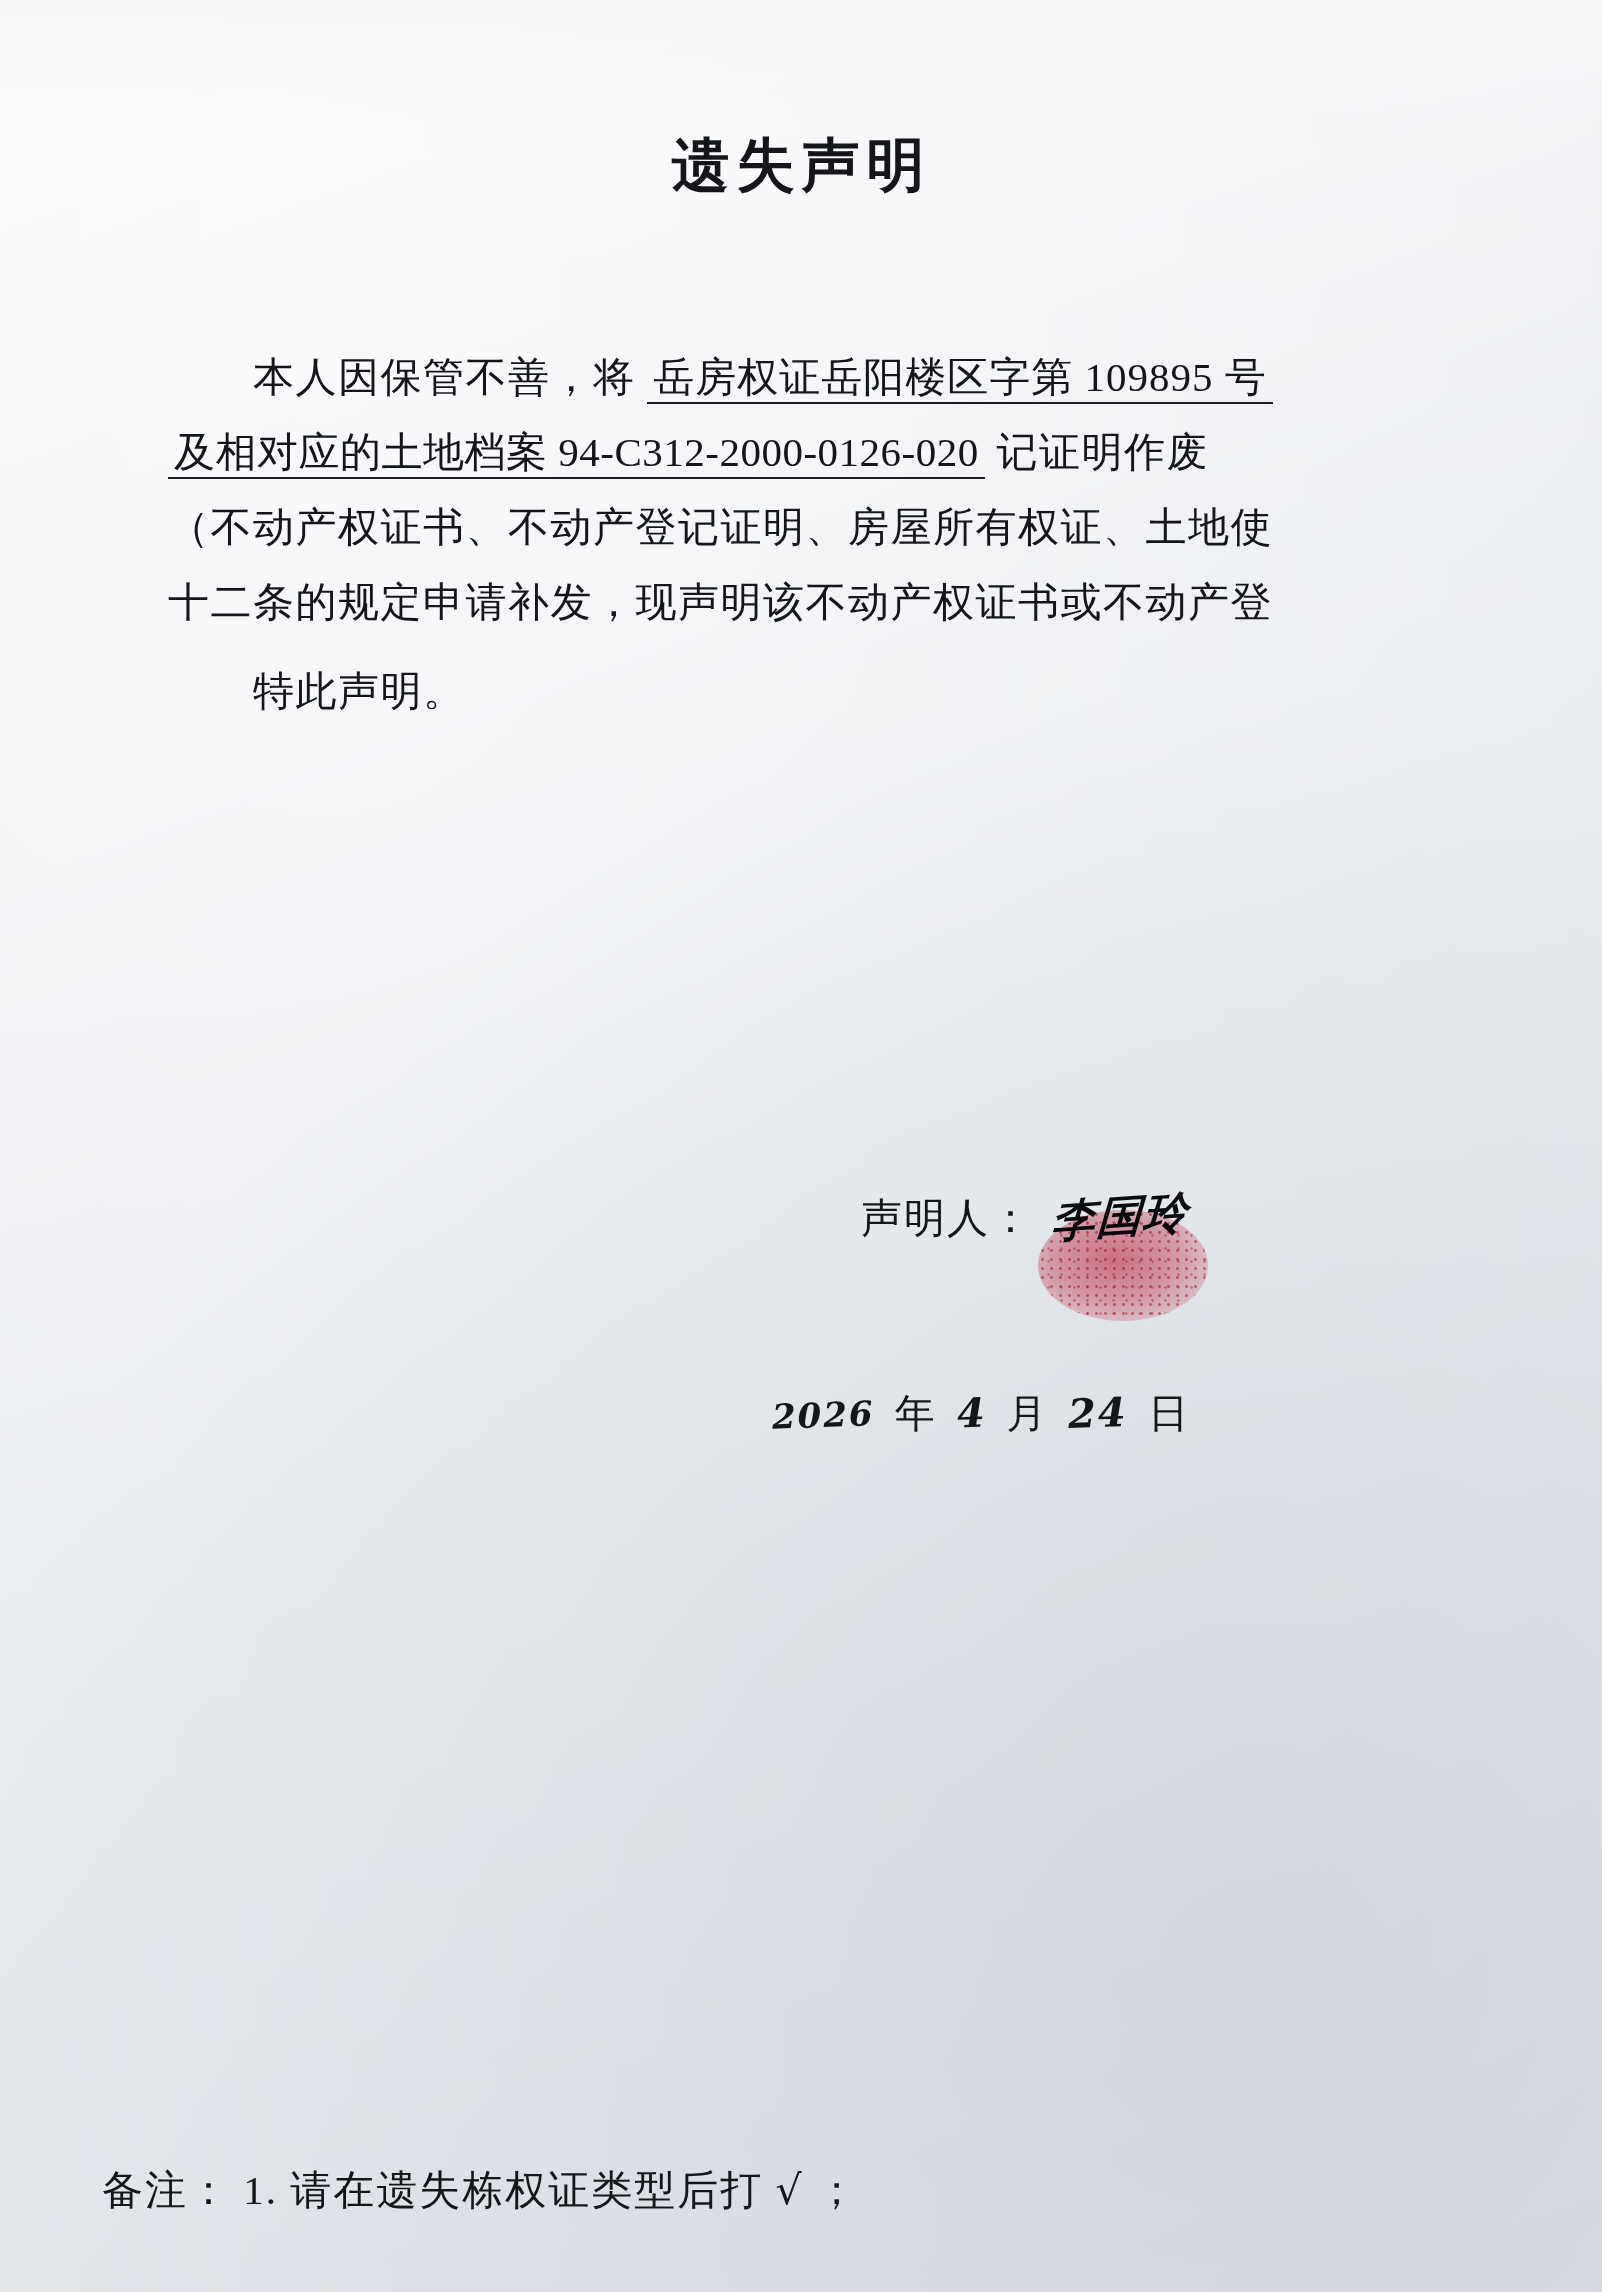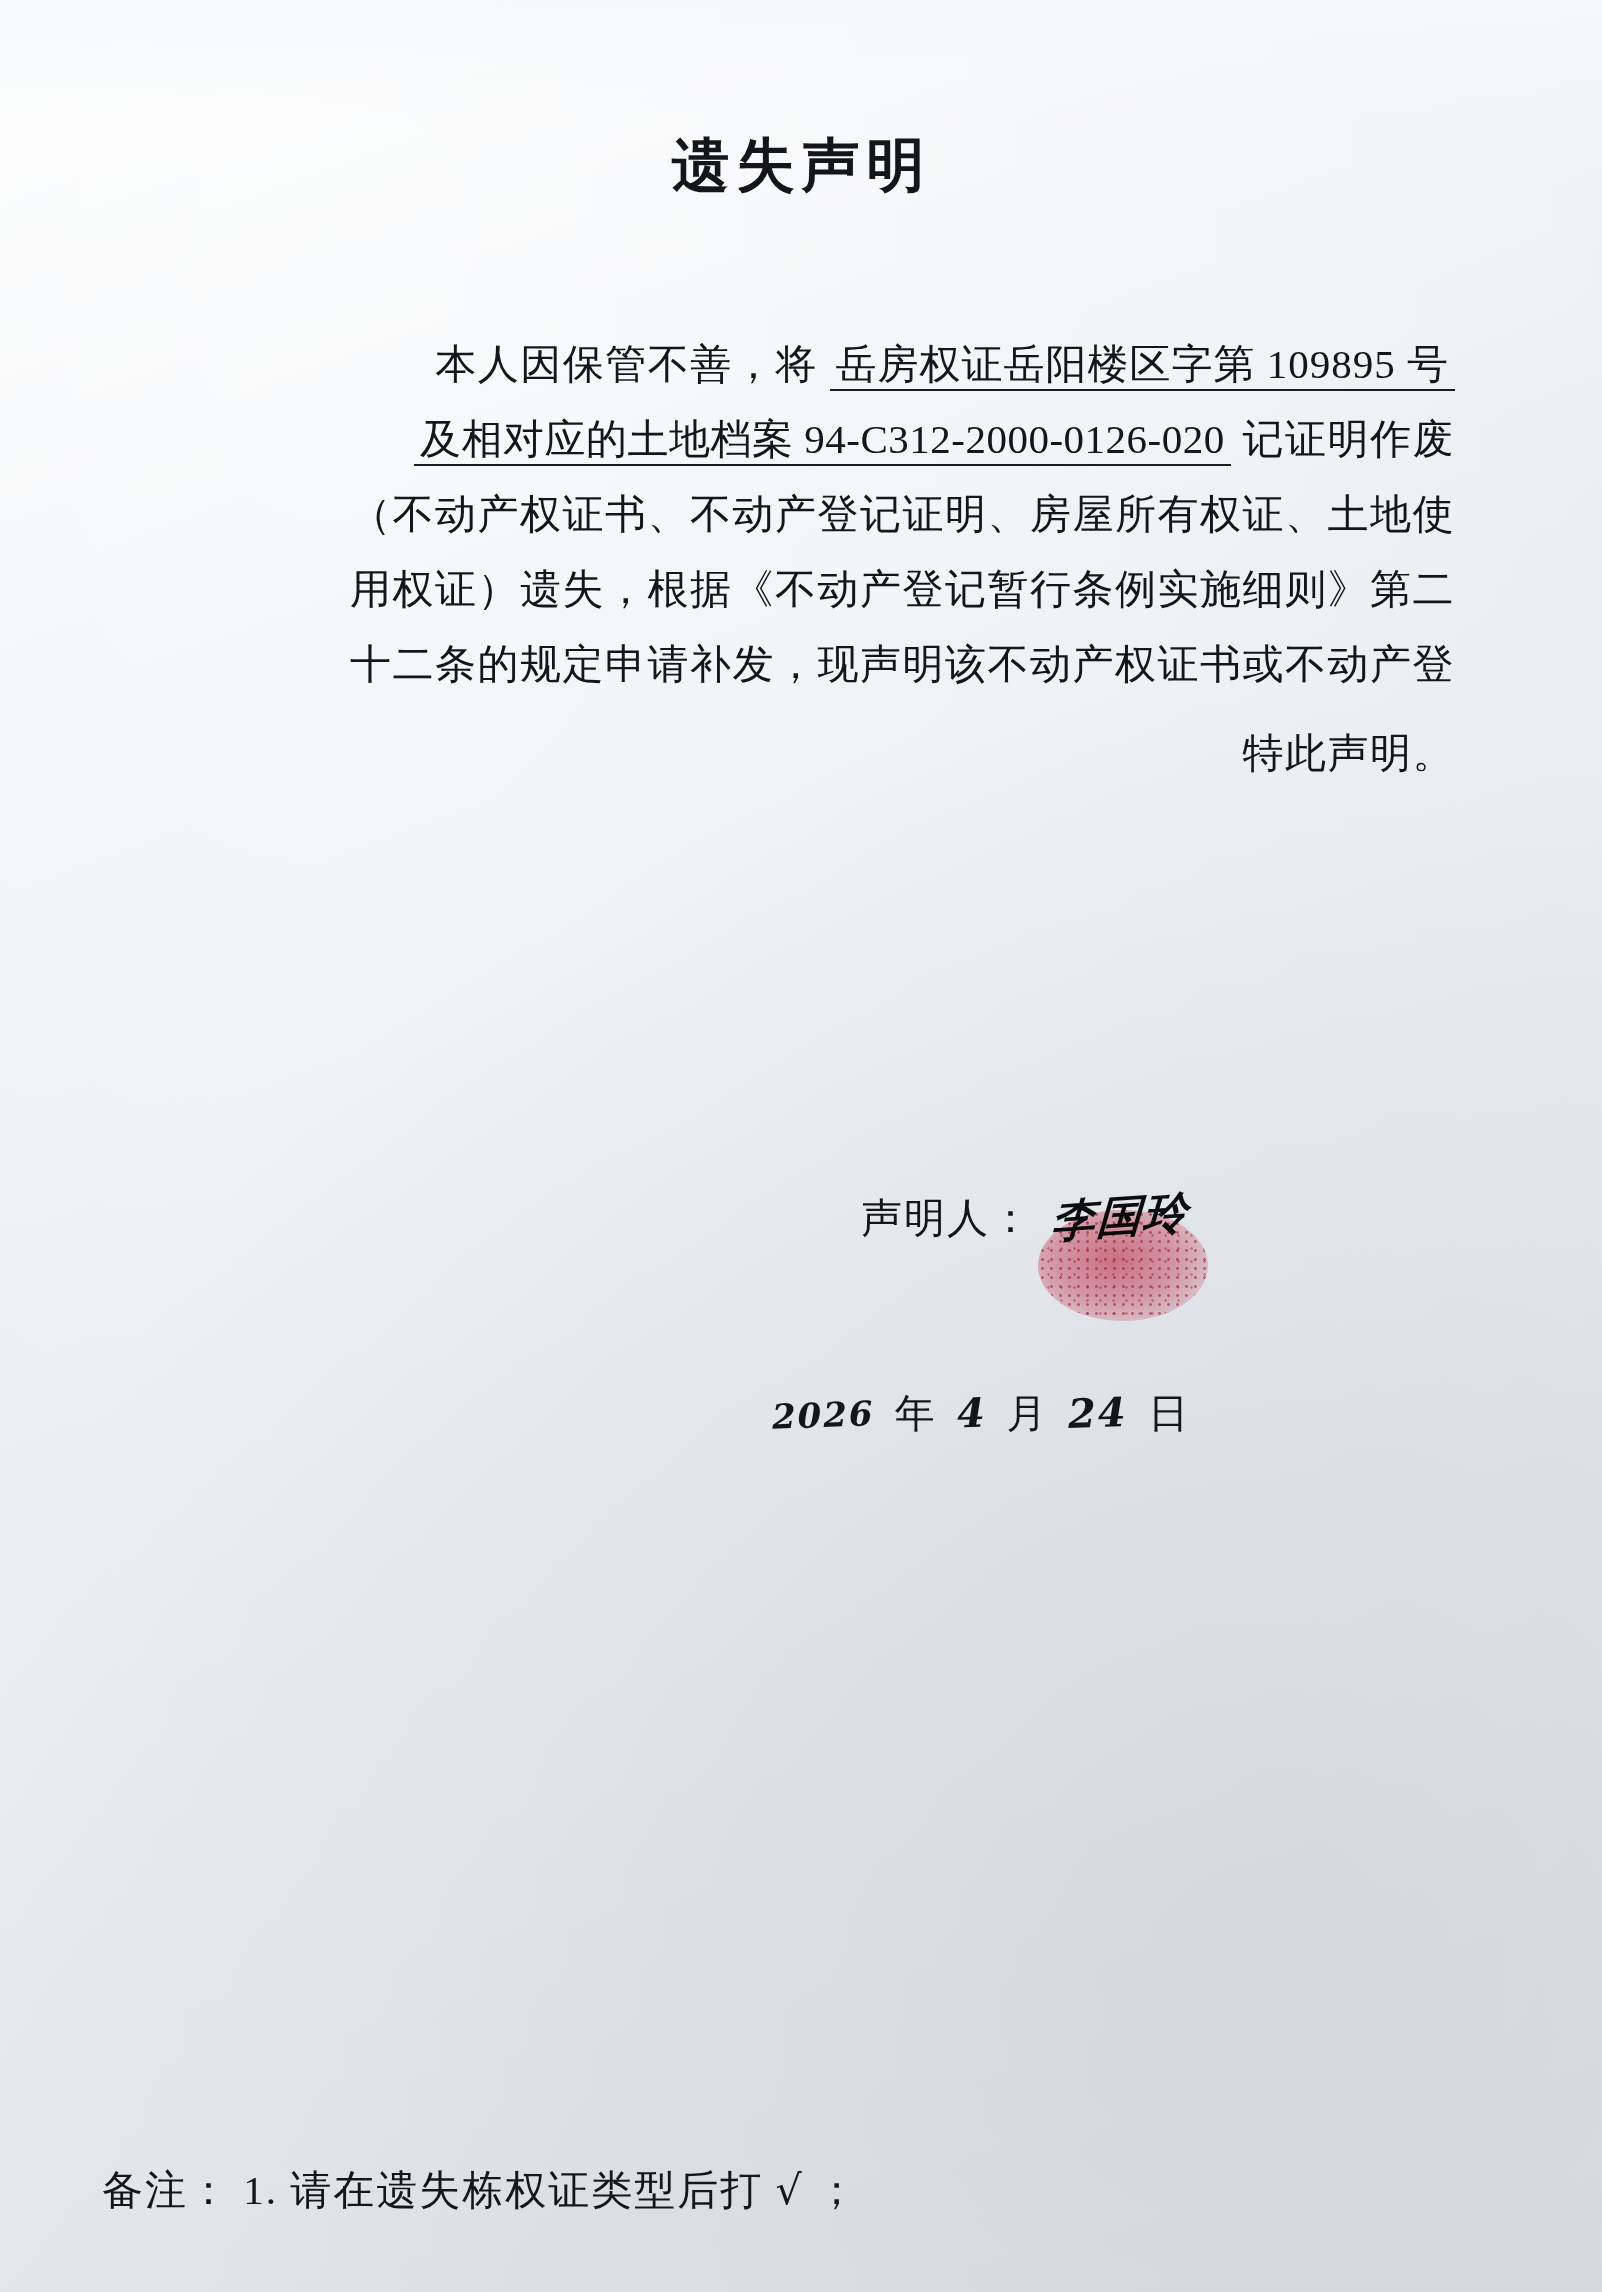--- a/index.html
+++ b/index.html
@@ -45,23 +45,22 @@
     text-align: center;
     font-size: 58px;
     font-weight: bold;
     letter-spacing: 7px;
     font-family: "DejaVu Serif", serif;
   }
 
   .body-block {
     position: absolute;
     left: 168px;
-    top: 327px;
+    top: 340px;
     width: 1287px;
-    text-align: right;
   }
   .line {
     position: relative;
     height: 75px;
     font-size: 41px;
     line-height: 75px;
     letter-spacing: 1.5px;
     white-space: nowrap;
   }
   .indent { padding-left: 85px; }
@@ -161,21 +160,20 @@
       <span>本人因保管不善，将</span>
       <span class="fill">岳房权证岳阳楼区字第 109895 号</span>
     </div>
 
     <div class="line">
       <span class="fill fill-num">及相对应的土地档案 94-C312-2000-0126-020</span>
       <span>记证明作废</span>
     </div>
 
     <div class="line">（不动产权证书、不动产登记证明、房屋所有权证、土地使</div>
-    <div class="line">用权证）遗失，根据《不动产登记暂行条例实施细则》第二</div>
     <div class="line">十二条的规定申请补发，现声明该不动产权证书或不动产登</div>
 
     <div class="line indent" style="margin-top:14px;">特此声明。</div>
   </div>
 
   <div class="sign-row">
     <span>声明人：</span>
     <span class="sign-name">李国玲</span>
   </div>
 

